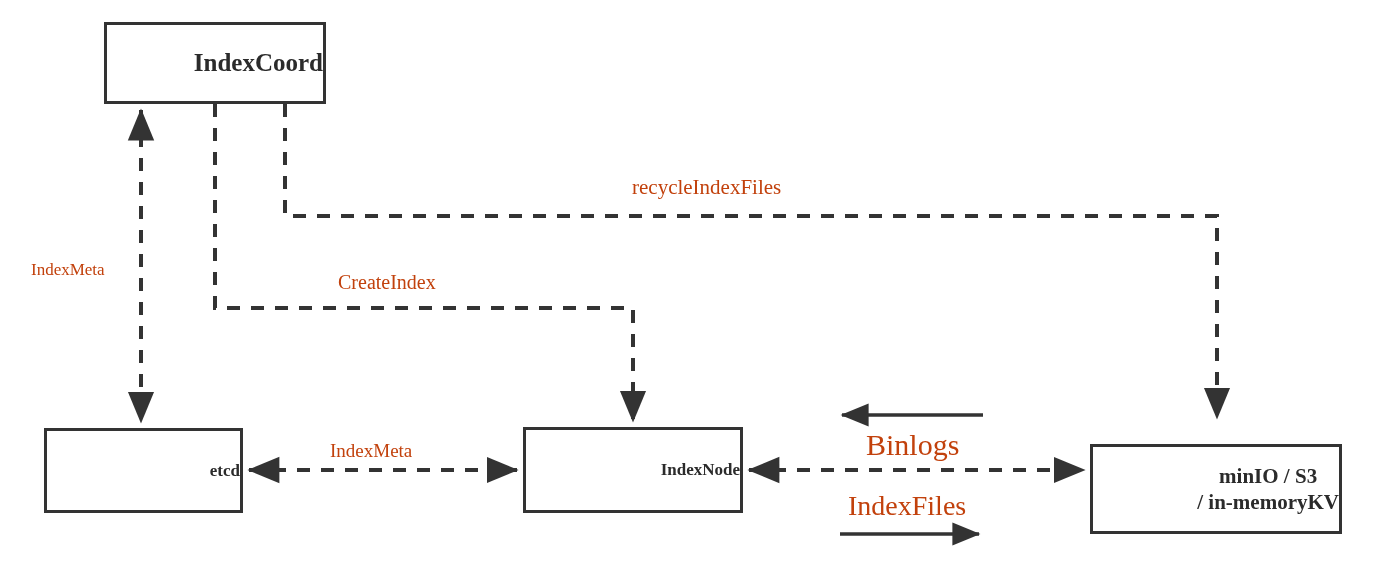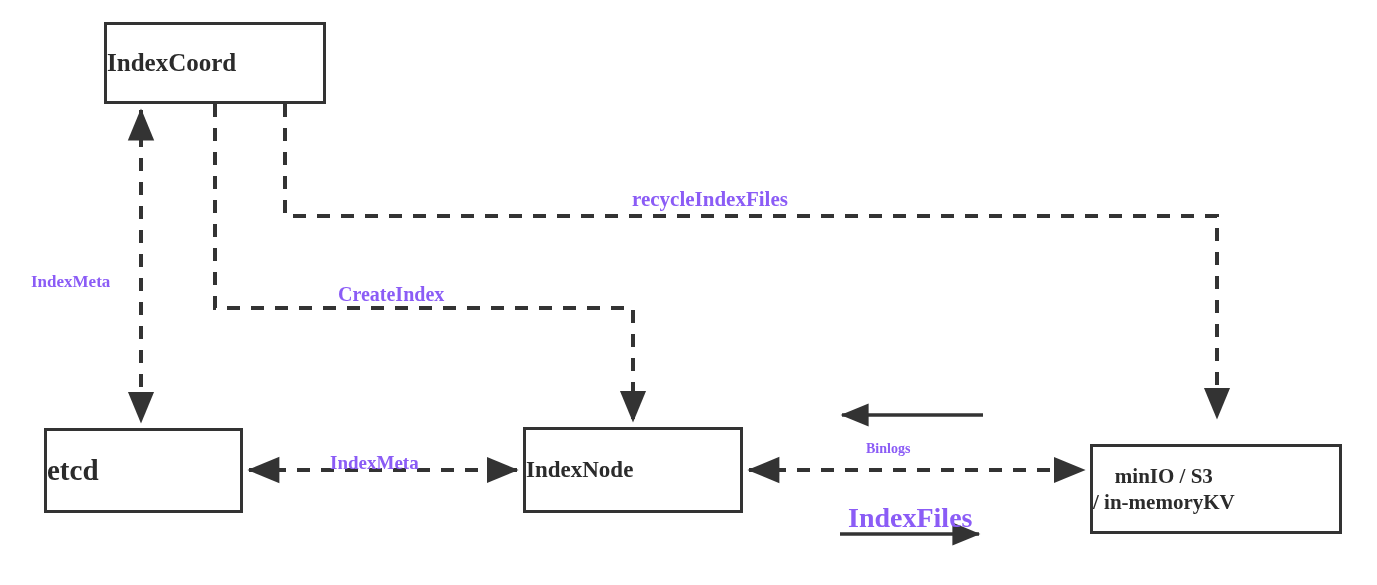--- a/index.html
+++ b/index.html
@@ -24,71 +24,70 @@
     width: 1377px;
     height: 585px;
   }
   .node-box {
     position: absolute;
     box-sizing: border-box;
     border: 3px solid #333333;
     background: #ffffff;
     display: flex;
     align-items: center;
-    justify-content: flex-start;
+    justify-content: flex-end;
     text-align: center;
     font-weight: bold;
     color: #2b2b2b;
     line-height: 1.25;
   }
   .node-label {
     display: block;
     white-space: pre-line;
   }
   .edge-label {
     position: absolute;
-    color: #8b5cf6;
-    font-weight: bold;
+    color: #c2410c;
+    font-weight: normal;
     white-space: nowrap;
     line-height: 1;
-    margin-top: 12px;
   }
   
   #node-indexcoord {
     left: 104px;  top: 22px;  width: 222px;  height: 82px;
     font-size: 25px;
   }
   #node-etcd {
     left: 44px;  top: 428px;  width: 199px;  height: 85px;
-    font-size: 29px;
+    font-size: 17px;
   }
   #node-indexnode {
     left: 523px;  top: 427px;  width: 220px;  height: 86px;
-    font-size: 23px;
+    font-size: 17px;
   }
   #node-minio {
     left: 1090px;  top: 424px;  width: 252px;  height: 90px;
     font-size: 21px;
     margin-top: 20px;
   }
   
   #label-indexmeta-vertical {
     left: 31px;  top: 261px;  font-size: 17px;
   }
   #label-createindex {
     left: 338px;  top: 272px;  font-size: 20px;
   }
   #label-recycleindexfiles {
     left: 632px;  top: 177px;  font-size: 21px;
   }
   #label-indexmeta-horizontal {
     left: 330px;  top: 441px;  font-size: 19px;
   }
   #label-binlogs {
-    left: 866px;  top: 430px;  font-size: 14px;
+    left: 866px;  top: 430px;  font-size: 30px;
   }
   #label-indexfiles {
     left: 848px;  top: 492px;  font-size: 28px;
   }
 </style>
 </head>
 <body>
 
 <div id="diagram-canvas">
 

